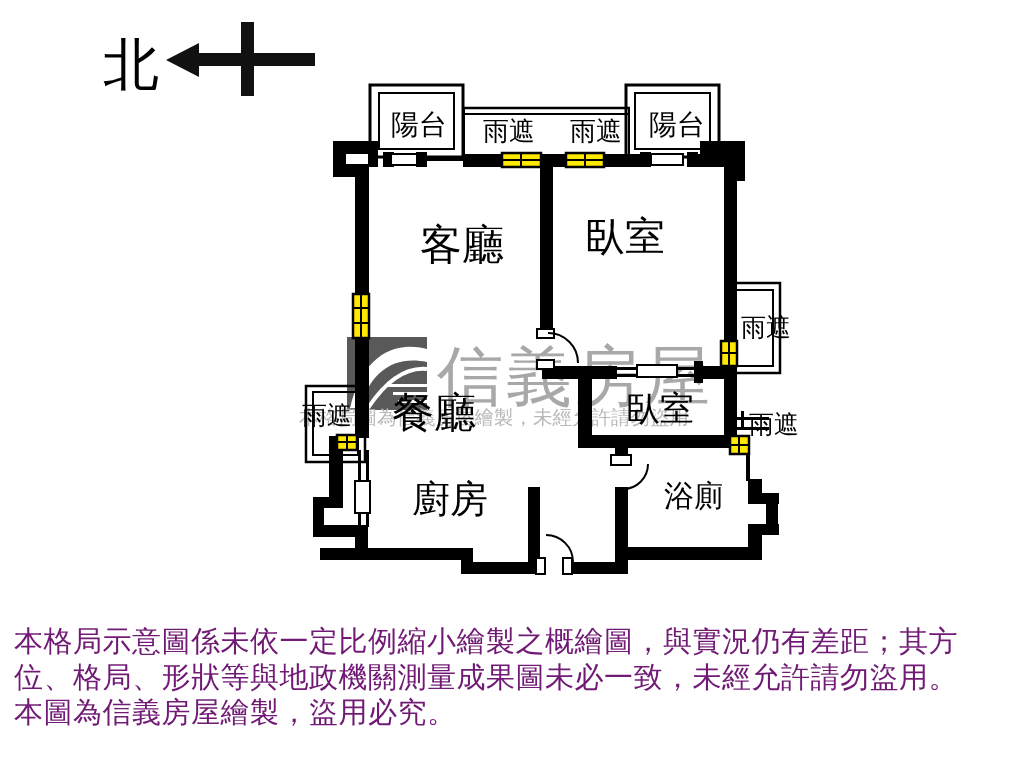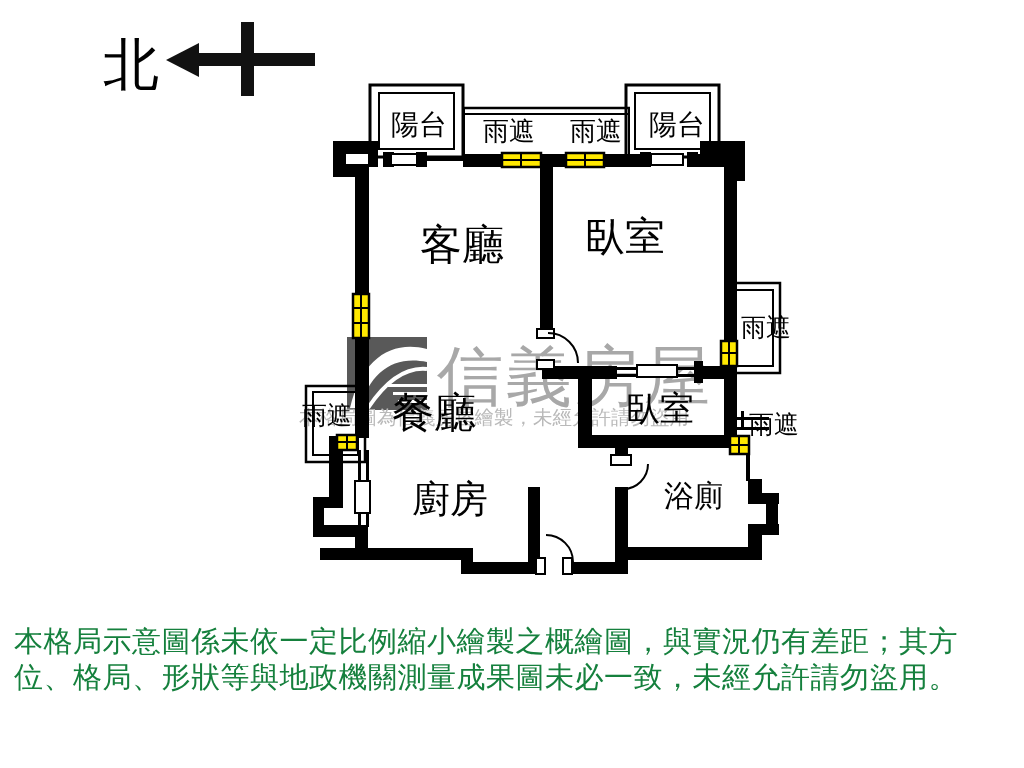--- a/index.html
+++ b/index.html
@@ -4,21 +4,21 @@
 <style>
   html,body{margin:0;padding:0;}
   body{
     width:1024px;height:768px;background:#ffffff;position:relative;overflow:hidden;
     font-family:"DejaVu Serif","Liberation Serif",serif;
   }
   #plan-svg{position:absolute;left:0;top:0;}
   .room-label{fill:#000;font-family:"DejaVu Serif","Liberation Serif",serif;}
   .disclaimer{
     position:absolute;left:14px;top:624px;width:1002px;
-    font-size:29px;line-height:35.5px;letter-spacing:0.5px;color:#15803d;
+    font-size:29px;line-height:35.5px;letter-spacing:0.5px;color:#701a75;
     font-family:"DejaVu Serif","Liberation Serif",serif;
   }
 </style>
 </head>
 <body>
 
 <svg id="plan-svg" width="1024" height="768" viewBox="0 0 1024 768">
 
   <g>
     <rect x="347" y="337" width="80" height="73" fill="#595959"></rect>
@@ -175,13 +175,14 @@
     <text x="596" y="140" font-size="26" class="room-label">雨遮</text>
     <text x="766" y="336" font-size="25" class="room-label">雨遮</text>
     <text x="327" y="424" font-size="25" class="room-label">雨遮</text>
     <text x="774" y="433" font-size="25" class="room-label">雨遮</text>
   </g>
 </svg>
 
 <div class="disclaimer">
   <div>本格局示意圖係未依一定比例縮小繪製之概繪圖，與實況仍有差距；其方</div>
   <div>位、格局、形狀等與地政機關測量成果圖未必一致，未經允許請勿盜用。</div>
+  <div>本圖為信義房屋繪製，盜用必究。</div>
 </div>
 
 </body></html>

